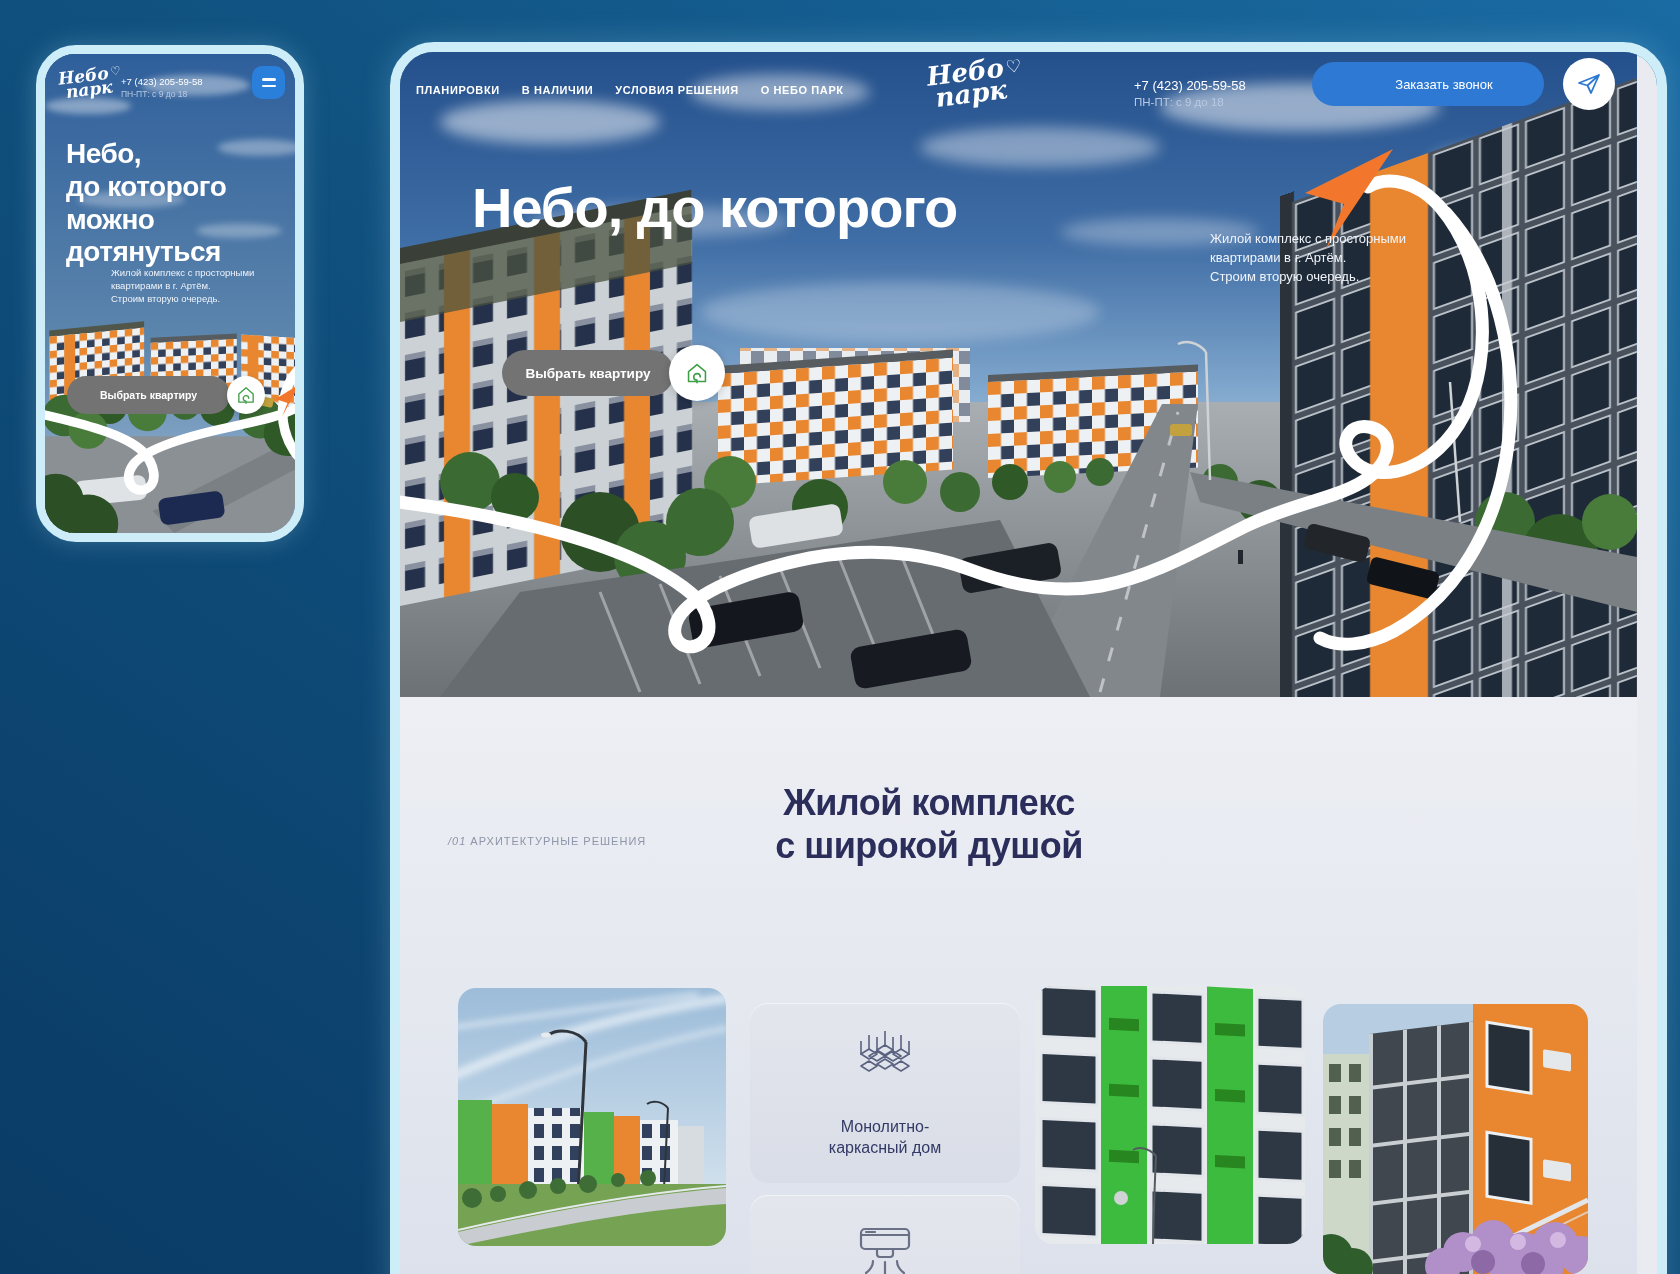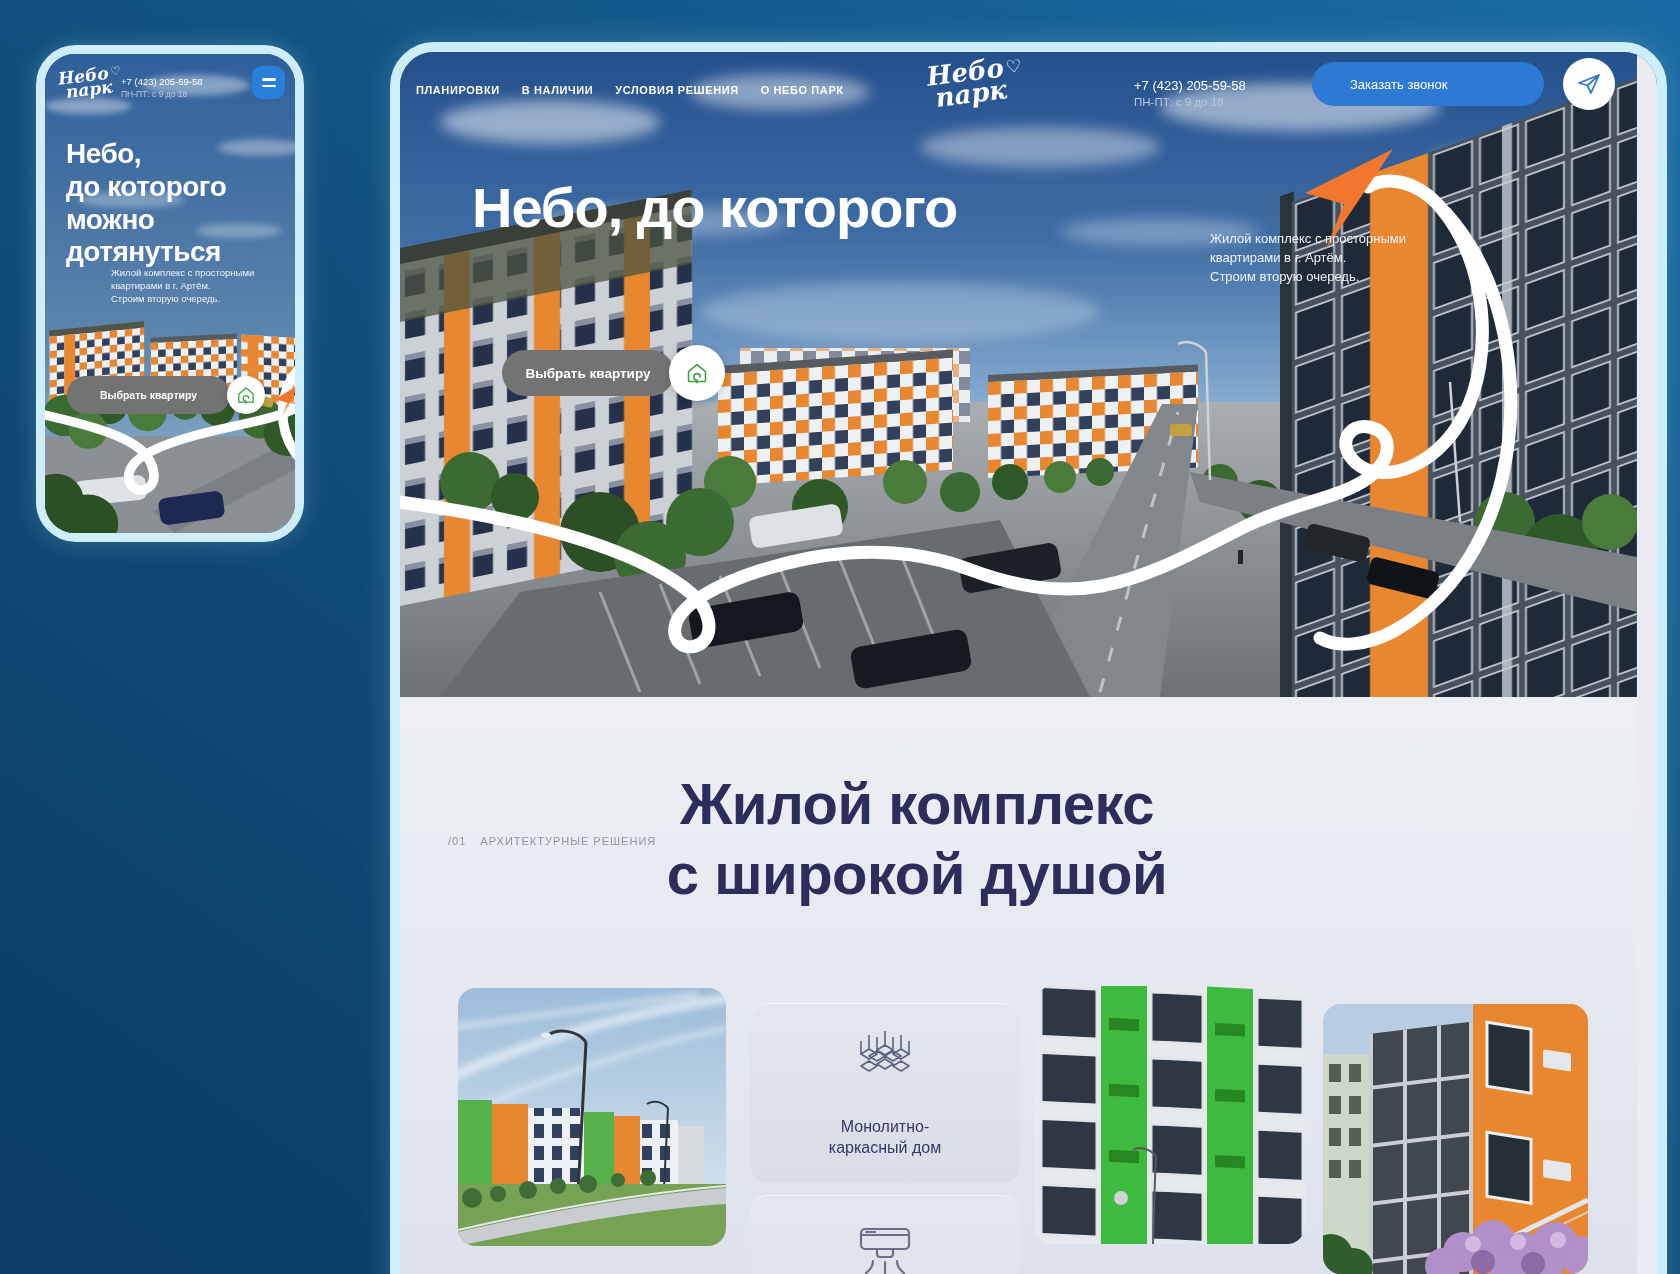--- a/index.html
+++ b/index.html
@@ -47,37 +47,37 @@
   .hero{position:absolute;left:0;top:0;width:1237px;height:645px;overflow:hidden;background:#2a5691;}
   .d-header{position:absolute;left:0;top:0;width:100%;height:120px;z-index:4;}
   .d-nav{position:absolute;left:16px;top:32px;display:flex;gap:22px;}
   .d-nav a{color:#fff;font-size:11px;font-weight:bold;letter-spacing:.6px;text-decoration:none;cursor:pointer;}
   .d-logo{position:absolute;left:528px;top:8px;font-size:26px;}
   .d-contact{position:absolute;left:734px;top:20px;}
   .d-contact .phone-num{font-size:13px;}
   .d-contact .hours{font-size:11.5px;margin-top:3px;}
   .btn-blue{position:absolute;left:912px;top:10px;width:232px;height:44px;border:none;border-radius:22px;
     background:#2e79d4;color:#fff;font-size:13px;font-family:"Liberation Sans",sans-serif;cursor:pointer;
-    text-align:left;padding-left:38px;}
+    text-align:center;padding-left:38px;}
   .call-circle{position:absolute;left:1163px;top:6px;width:52px;height:52px;}
   .d-title{position:absolute;left:64px;top:118px;margin:8px;color:#fff;font-size:56px;font-weight:bold;
     line-height:1.07;letter-spacing:-1px;z-index:4;}
   .d-title span{display:block;}
   .d-about{position:absolute;left:810px;top:178px;margin:0;color:#f0f4fa;font-size:13px;line-height:1.45;z-index:4;}
   .d-about span{display:block;}
   .d-cta{position:absolute;left:102px;top:293px;display:flex;align-items:center;z-index:4;}
   .d-cta .btn-green{width:172px;height:46px;font-size:13.5px;}
   .d-cta .btn-circle{width:56px;height:56px;margin-left:-5px;box-shadow:0 2px 8px rgba(0,0,0,.18);}
   
   .arch{position:absolute;left:0;top:645px;width:1237px;height:700px;
     background:linear-gradient(180deg,#edeff4 0%,#e2e6ee 55%,#d8deea 100%);}
   .arch-label{position:absolute;left:48px;top:138px;color:#8d95a9;font-size:11px;letter-spacing:1px;}
-  .arch-label .idx{margin-right:10px;}
-  .arch-title{position:absolute;left:197px;top:72px;width:640px;margin:0;text-align:center;color:#2b2d5a;
-    font-size:58px;font-weight:bold;line-height:1.2;letter-spacing:-.5px;}
+  .arch-label .idx{font-style:italic;}
+  .arch-title{position:absolute;left:197px;top:72px;width:640px;margin:12px;text-align:center;color:#2b2d5a;
+    font-size:36px;font-weight:bold;line-height:1.2;letter-spacing:-.5px;}
   .arch-title span{display:block;}
   .card{position:absolute;border-radius:18px;overflow:hidden;}
   .feature{background:linear-gradient(180deg,#e3e6ed 0%,#d9dde7 100%);box-shadow:inset 0 1px 0 #f2f4f8;}
   .p1{left:58px;top:291px;width:268px;height:258px;}
   .f1{left:350px;top:306px;width:270px;height:180px;}
   .f2{left:350px;top:498px;width:270px;height:230px;}
   .p2{left:635px;top:289px;width:270px;height:258px;}
   .p3{left:923px;top:307px;width:265px;height:270px;}
   .f-icon{position:absolute;left:50%;transform:translateX(-50%);}
   .f1 .f-icon{top:24px;}

